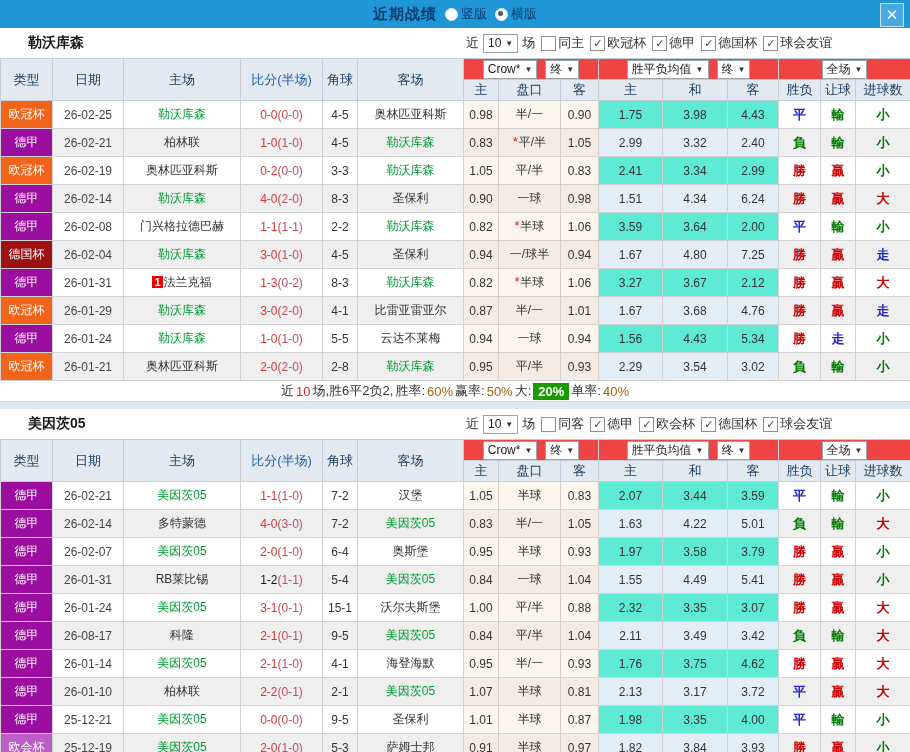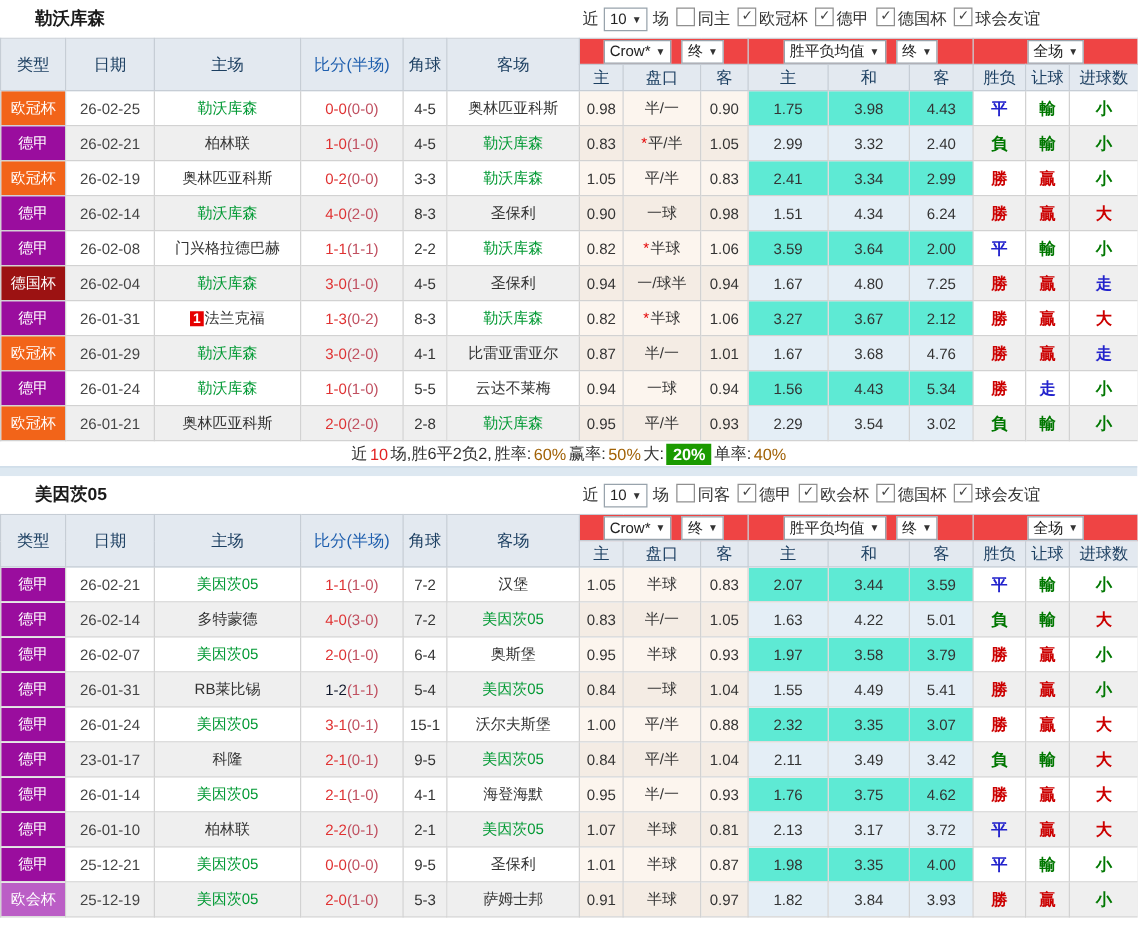--- a/index.html
+++ b/index.html
@@ -11,21 +11,21 @@
   .radio{display:inline-flex;align-items:center;margin-left:8px;color:#0a3c6e;font-size:13px;cursor:pointer;}
   .radio-dot{width:11px;height:11px;border-radius:50%;background:#fdfdfd;border:1px solid #e6eef5;margin-right:3px;position:relative;display:inline-block;}
   .radio-dot.checked::after{content:"";position:absolute;left:2px;top:2px;width:5px;height:5px;border-radius:50%;background:#4a5a66;}
   .close-btn{position:absolute;right:6px;top:3px;width:22px;height:22px;background:#47a8e2;border:1px solid #c2e0f4;color:#fff;font-weight:bold;display:flex;align-items:center;justify-content:center;font-size:15px;cursor:pointer;}
   
   .section-head{height:30px;position:relative;display:flex;align-items:center;background:#fff;}
   .team-name{margin-left:28px;font-weight:bold;font-size:14px;color:#1a1a1a;}
   .filters{position:absolute;left:466px;display:flex;align-items:center;font-size:13px;color:#333;white-space:nowrap;}
   .select-box{display:inline-flex;align-items:center;background:#fff;border:1px solid #98a3ac;padding:0 4px;height:17px;font-size:12px;color:#222;margin:0 4px;cursor:pointer;}
   .select-box .arr{font-size:8px;margin-left:4px;color:#333;}
-  .cb{display:inline-flex;margin-left:6px;cursor:pointer;}
+  .cb{display:inline-flex;align-items:center;margin-left:6px;cursor:pointer;}
   .cb .box{width:13px;height:13px;border:1px solid #8f8f8f;background:#fff;display:inline-flex;align-items:center;justify-content:center;font-size:11px;font-weight:bold;color:#444;margin-right:2px;line-height:1;}
   
   table.grid{width:910px;border-collapse:collapse;table-layout:fixed;font-size:12px;}
   .grid th{background:#e3e9f0;color:#1c3f61;font-weight:normal;font-size:13px;border:1px solid #c6cdd5;height:20px;padding:0;}
   .grid th.th-score{color:#1f5fae;}
   .grid th.ctrl{background:#ef4444;}
   .ctrl-inner{display:flex;align-items:center;justify-content:center;}
   .grid td{border:1px solid #d2d2d2;text-align:center;height:27px;padding:0;color:#333;overflow:hidden;white-space:nowrap;}
   .grid td.type{color:#fff;font-size:12px;}
   .grid tr.alt td{background:#efefef;}
@@ -43,20 +43,34 @@
   .summary .red{color:#e22222;}
   .summary .blue{color:#a16207;}
   .big-badge{background:#1a9a00;color:#fff;font-weight:bold;padding:1px 5px;margin:0 3px;}
   .gap{height:7px;background:#dde8f1;border-top:1px solid #cad9e6;}
 </style>
 </head>
 <body>
 
 <div class="app">
 
+  <div class="titlebar">
+    <span class="title">近期战绩</span>
+    <span class="radio">
+      <span class="radio-dot"></span>
+      <span>竖版</span>
+    </span>
+    <span class="radio">
+      <span class="radio-dot checked"></span>
+      <span>横版</span>
+    </span>
+    <span class="close-btn">
+        <span>✕</span>
+      </span>
+  </div>
 
   <div class="section">
     <div class="section-head">
       <span class="team-name">勒沃库森</span>
       <span class="filters">
         <span>近</span>
         <span class="select-box">
           <span>10</span>
           <span class="arr">▼</span>
         </span>
@@ -531,21 +545,21 @@
             <td class="odds">0.88</td>
             <td class="mean">2.32</td>
             <td class="mean">3.35</td>
             <td class="mean">3.07</td>
             <td class="out" style="color: rgb(204, 0, 0);">勝</td>
             <td class="out" style="color: rgb(204, 0, 0);">贏</td>
             <td class="out" style="color: rgb(204, 0, 0);">大</td>
           </tr>
           <tr class="alt">
             <td class="type" style="background: rgb(154, 13, 158);">德甲</td>
-            <td class="date">23-01-17</td>
+            <td class="date">26-08-17</td>
             <td class="team"><span>科隆</span></td>
             <td class="score"><span style="color: rgb(224, 48, 48);">2-1</span><span style="color: rgb(192, 80, 96);">(0-1)</span></td>
             <td class="corner">9-5</td>
             <td class="team"><span style="color: rgb(0, 153, 51);">美因茨05</span></td>
             <td class="odds">0.84</td>
             <td class="odds">平/半</td>
             <td class="odds">1.04</td>
             <td class="mean">2.11</td>
             <td class="mean">3.49</td>
             <td class="mean">3.42</td>

